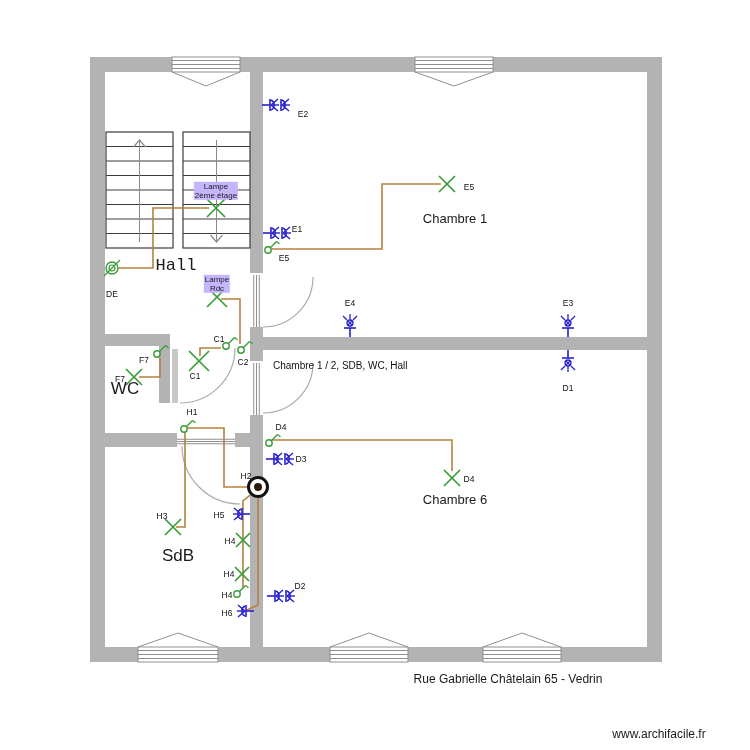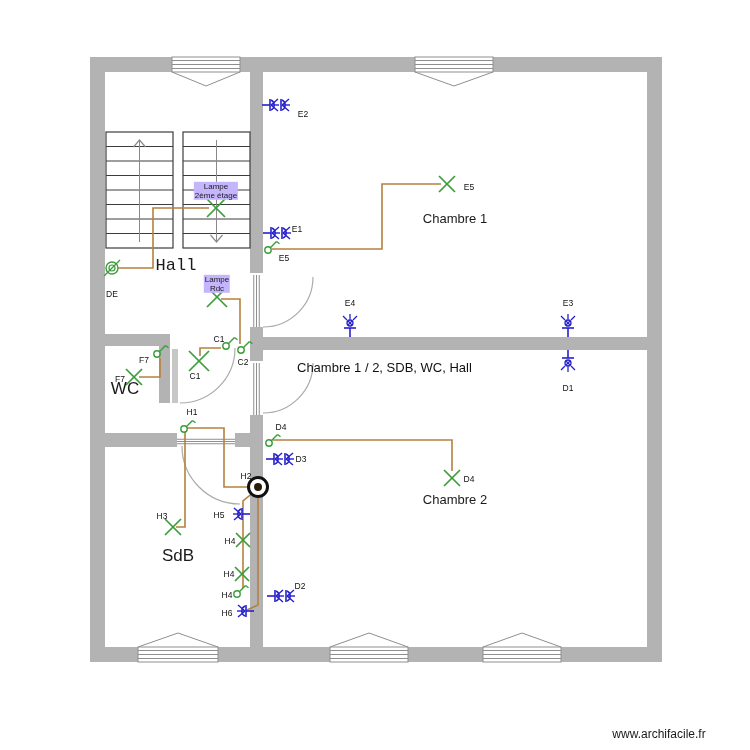--- a/index.html
+++ b/index.html
@@ -11,21 +11,21 @@
   .room-sm{font-size:13px;}
   .lamp-note{font-size:8px;line-height:1.15;text-align:center;background:#c4b5fd;padding:0 1px;}
   .lamp-note span{display:block;}
   #lbl-hall{left:176px;top:265px;font-family:Liberation Mono, monospace;}
   #lbl-wc{left:125px;top:389px;}
   #lbl-sdb{left:178px;top:556px;}
   #lbl-ch1{left:455px;top:218px;}
   #lbl-ch2{left:455px;top:499px;}
   #lbl-lampe2e{left:216px;top:191px;}
   #lbl-lamperdc{left:217px;top:284px;}
-  #note{position:absolute;left:273px;top:360px;font-size:13px;line-height:1.2;white-space:nowrap;margin-left:24px;}
+  #note{position:absolute;left:273px;top:360px;font-size:10px;line-height:1.2;white-space:nowrap;}
   #note span{display:block;}
   #lbl-address{left:508px;top:679px;font-size:12px;}
   #lbl-website{left:659px;top:734px;font-size:12px;}
 </style>
 </head>
 <body>
 
 <div id="canvas">
   <svg id="plan-svg" width="750" height="750" viewBox="0 0 750 750">
       <rect x="90" y="57" width="572" height="15" fill="#b3b3b3"></rect>
@@ -268,29 +268,30 @@
       <text x="300" y="589" text-anchor="middle" font-size="8.5" fill="#111111">D2</text>
       <line x1="444" y1="470" x2="460" y2="486" stroke="#3a9e3a" stroke-width="1.7"></line>
       <line x1="444" y1="486" x2="460" y2="470" stroke="#3a9e3a" stroke-width="1.7"></line>
       <text x="469" y="482" text-anchor="middle" font-size="8.5" fill="#111111">D4</text>
     </svg>
 
   <div class="lbl room" id="lbl-hall">Hall</div>
   <div class="lbl room" id="lbl-wc">WC</div>
   <div class="lbl room" id="lbl-sdb">SdB</div>
   <div class="lbl room-sm" id="lbl-ch1">Chambre 1</div>
-  <div class="lbl room-sm" id="lbl-ch2">Chambre 2</div>
+  <div class="lbl room-sm" id="lbl-ch2">Chambre 6</div>
 
   <div class="lbl lamp-note" id="lbl-lampe2e">
     <span>Lampe</span>
     <span>2ème étage</span>
   </div>
   <div class="lbl lamp-note" id="lbl-lamperdc">
     <span>Lampe</span>
     <span>Rdc</span>
   </div>
 
   <div id="note">
     <span>Chambre 1 / 2, SDB, WC, Hall</span>
   </div>
 
+  <div class="lbl" id="lbl-address">Rue Gabrielle Châtelain 65 - Vedrin</div>
   <div class="lbl" id="lbl-website">www.archifacile.fr</div>
 </div>
 
 </body></html>

